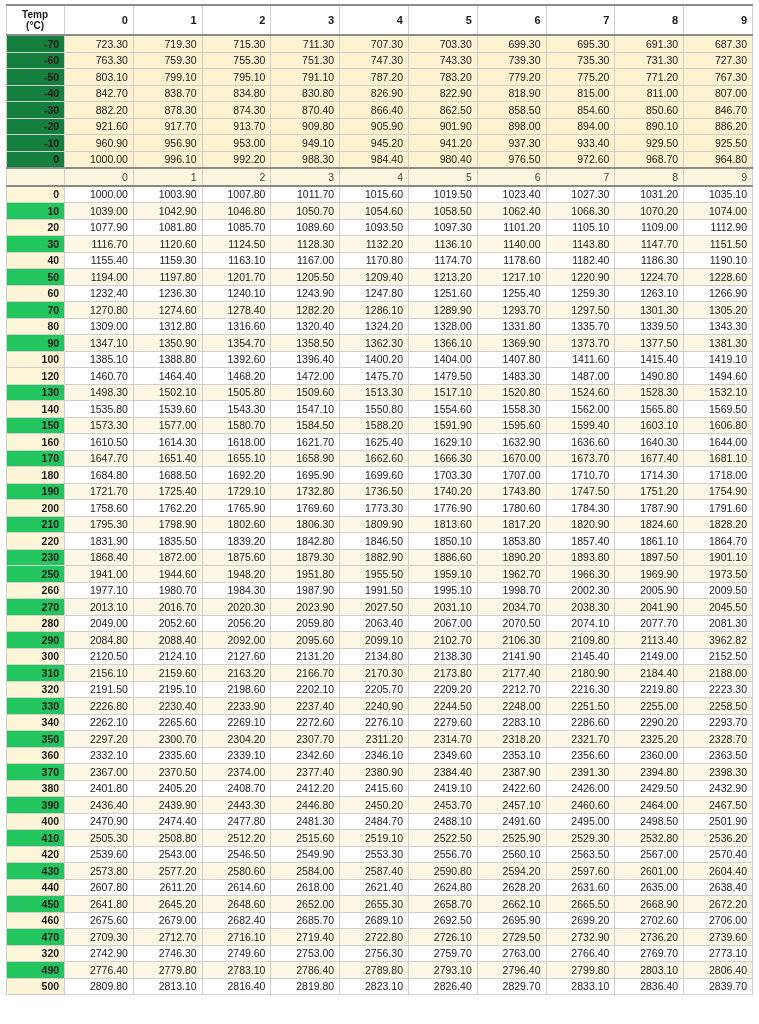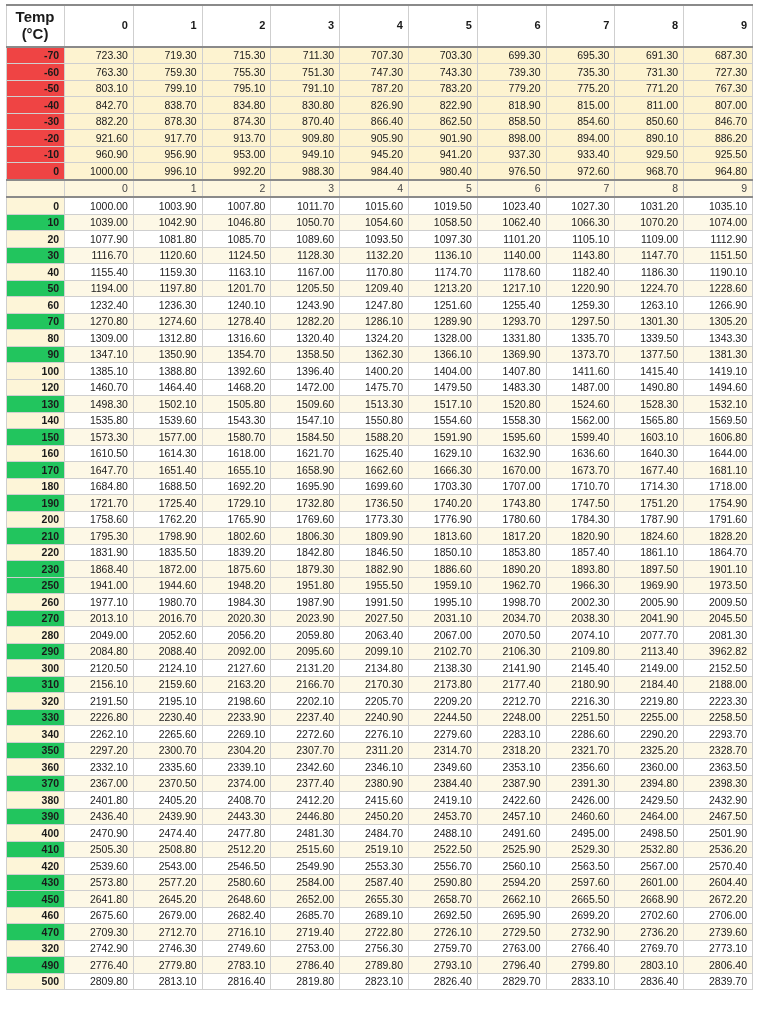--- a/index.html
+++ b/index.html
@@ -37,41 +37,41 @@
     background: #ffffff;
     border-top: 2px solid #8a8a8a;
     border-bottom: 2px solid #8a8a8a;
     font-size: 11px;
     padding-top: 3px;
     padding-bottom: 3px;
   }
   tr.head-row th.temp-head {
     text-align: center;
     line-height: 1.12;
-    font-size: 15px;
+    font-size: 10px;
   }
   tr.subhead-row td {
     background: #fdf6df;
     font-weight: normal;
     border-top: 2px solid #8a8a8a;
     border-bottom: 2px solid #8a8a8a;
     color: #444444;
   }
   td.rowlabel {
     font-weight: bold;
     text-align: center;
     background: #fdf2cf;
     color: #1a1a1a;
   }
   tr.band-a td { background: #fdf8e6; }
   tr.band-b td { background: #ffffff; }
   tr.band-a td.rowlabel { background: #22c55e; }
   tr.band-b td.rowlabel { background: #fdf5d8; }
   tr.neg-row td { background: #fdf3d0; }
-  tr.neg-row td.rowlabel { background: #ef4444; }
+  tr.neg-row td.rowlabel { background: #15803d; }
   col.c-label { width: 58px; }
   col.c-data { width: 68.7px; }
   .last-row td { border-bottom: 2px solid #8a8a8a; }
 </style>
 </head>
 <body>
 
 <div class="sheet">
   <table class="ref-table">
     <colgroup>
@@ -760,20 +760,33 @@
           <td>2577.20</td>
           <td>2580.60</td>
           <td>2584.00</td>
           <td>2587.40</td>
           <td>2590.80</td>
           <td>2594.20</td>
           <td>2597.60</td>
           <td>2601.00</td>
           <td>2604.40</td>
         </tr>
+        <tr class="band-b">
+          <td class="rowlabel">440</td>
+          <td>2607.80</td>
+          <td>2611.20</td>
+          <td>2614.60</td>
+          <td>2618.00</td>
+          <td>2621.40</td>
+          <td>2624.80</td>
+          <td>2628.20</td>
+          <td>2631.60</td>
+          <td>2635.00</td>
+          <td>2638.40</td>
+        </tr>
         <tr class="band-a">
           <td class="rowlabel">450</td>
           <td>2641.80</td>
           <td>2645.20</td>
           <td>2648.60</td>
           <td>2652.00</td>
           <td>2655.30</td>
           <td>2658.70</td>
           <td>2662.10</td>
           <td>2665.50</td>

